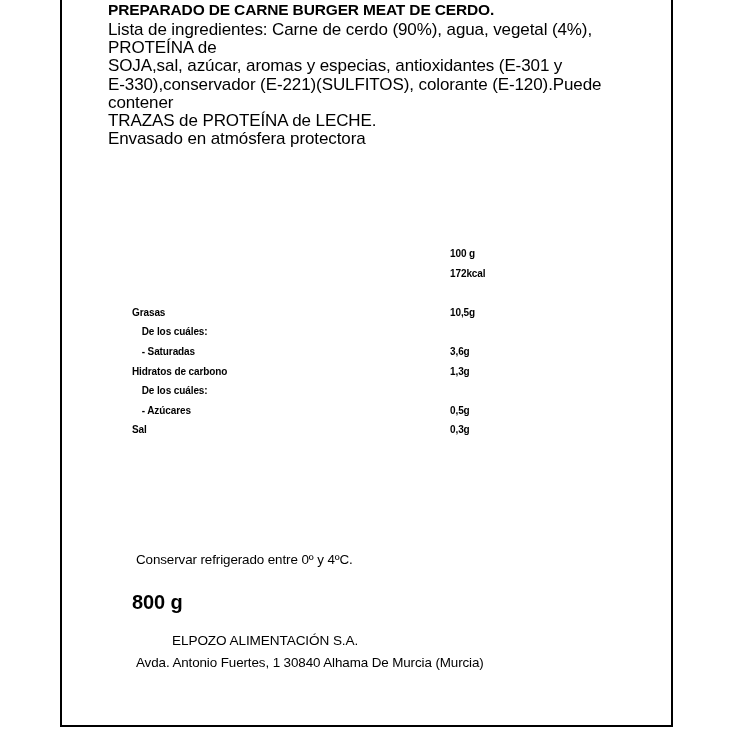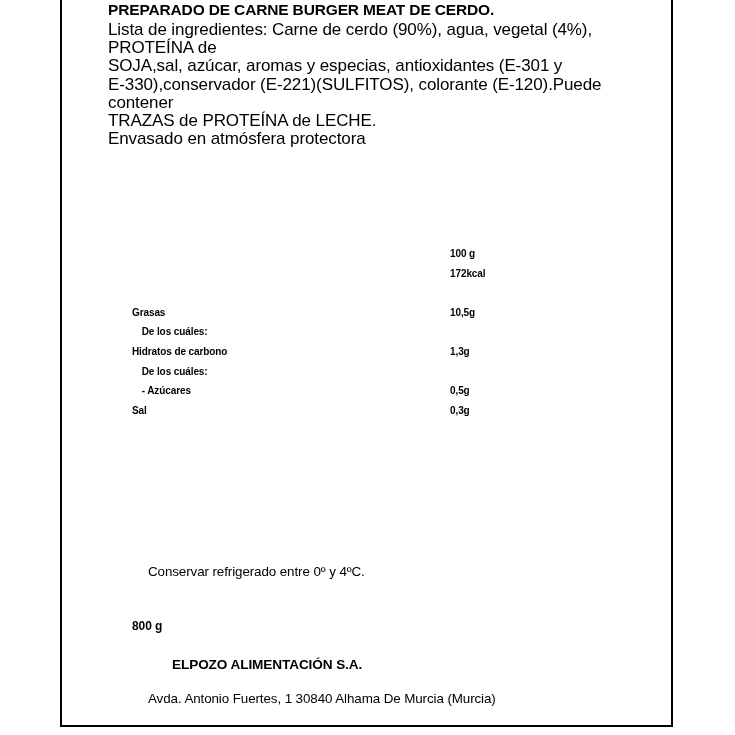--- a/index.html
+++ b/index.html
@@ -82,34 +82,34 @@
     position: absolute;
     left: 70px;
     top: 551px;
     width: 540px;
   }
   .foot-line {
     font-size: 13.4px;
     line-height: 18.2px;
     letter-spacing: -0.1px;
     white-space: nowrap;
-    margin: 16px;
+    margin: 4px;
   }
   .weight {
-    font-size: 12px;
+    font-size: 20px;
     font-weight: bold;
     line-height: 18px;
     margin: 0;
     letter-spacing: -0.1px;
   }
   .gap-sm { height: 20px; }
   .gap-md { height: 21px; }
   .company-name {
     font-size: 13.6px;
-    font-weight: bold;
+    font-weight: normal;
     line-height: 18.2px;
     letter-spacing: -0.1px;
     white-space: nowrap;
     margin: 0;
     padding-left: 40px;
   }
 </style>
 </head>
 <body>
 
@@ -130,20 +130,21 @@
 
   <div id="nutrition">
     <div class="nut-row">
       <span class="nut-value">100 g</span>
     </div>
     <div id="nutrition-rows">
         <div class="nut-row"><span class="nut-label"></span><span class="nut-value">172kcal</span></div>
         <div class="nut-row"><span class="nut-label"></span><span class="nut-value"></span></div>
         <div class="nut-row"><span class="nut-label">Grasas</span><span class="nut-value">10,5g</span></div>
         <div class="nut-row indent-1"><span class="nut-label"> De los cuáles:</span><span class="nut-value"></span></div>
+        <div class="nut-row indent-1"><span class="nut-label"> - Saturadas</span><span class="nut-value">3,6g</span></div>
         <div class="nut-row"><span class="nut-label">Hidratos de carbono</span><span class="nut-value">1,3g</span></div>
         <div class="nut-row indent-1"><span class="nut-label"> De los cuáles:</span><span class="nut-value"></span></div>
         <div class="nut-row indent-1"><span class="nut-label"> - Azúcares</span><span class="nut-value">0,5g</span></div>
         <div class="nut-row"><span class="nut-label">Sal</span><span class="nut-value">0,3g</span></div>
       </div>
   </div>
 
   <div id="footer">
     <div class="foot-line">Conservar refrigerado entre 0º y 4ºC.</div>
 

